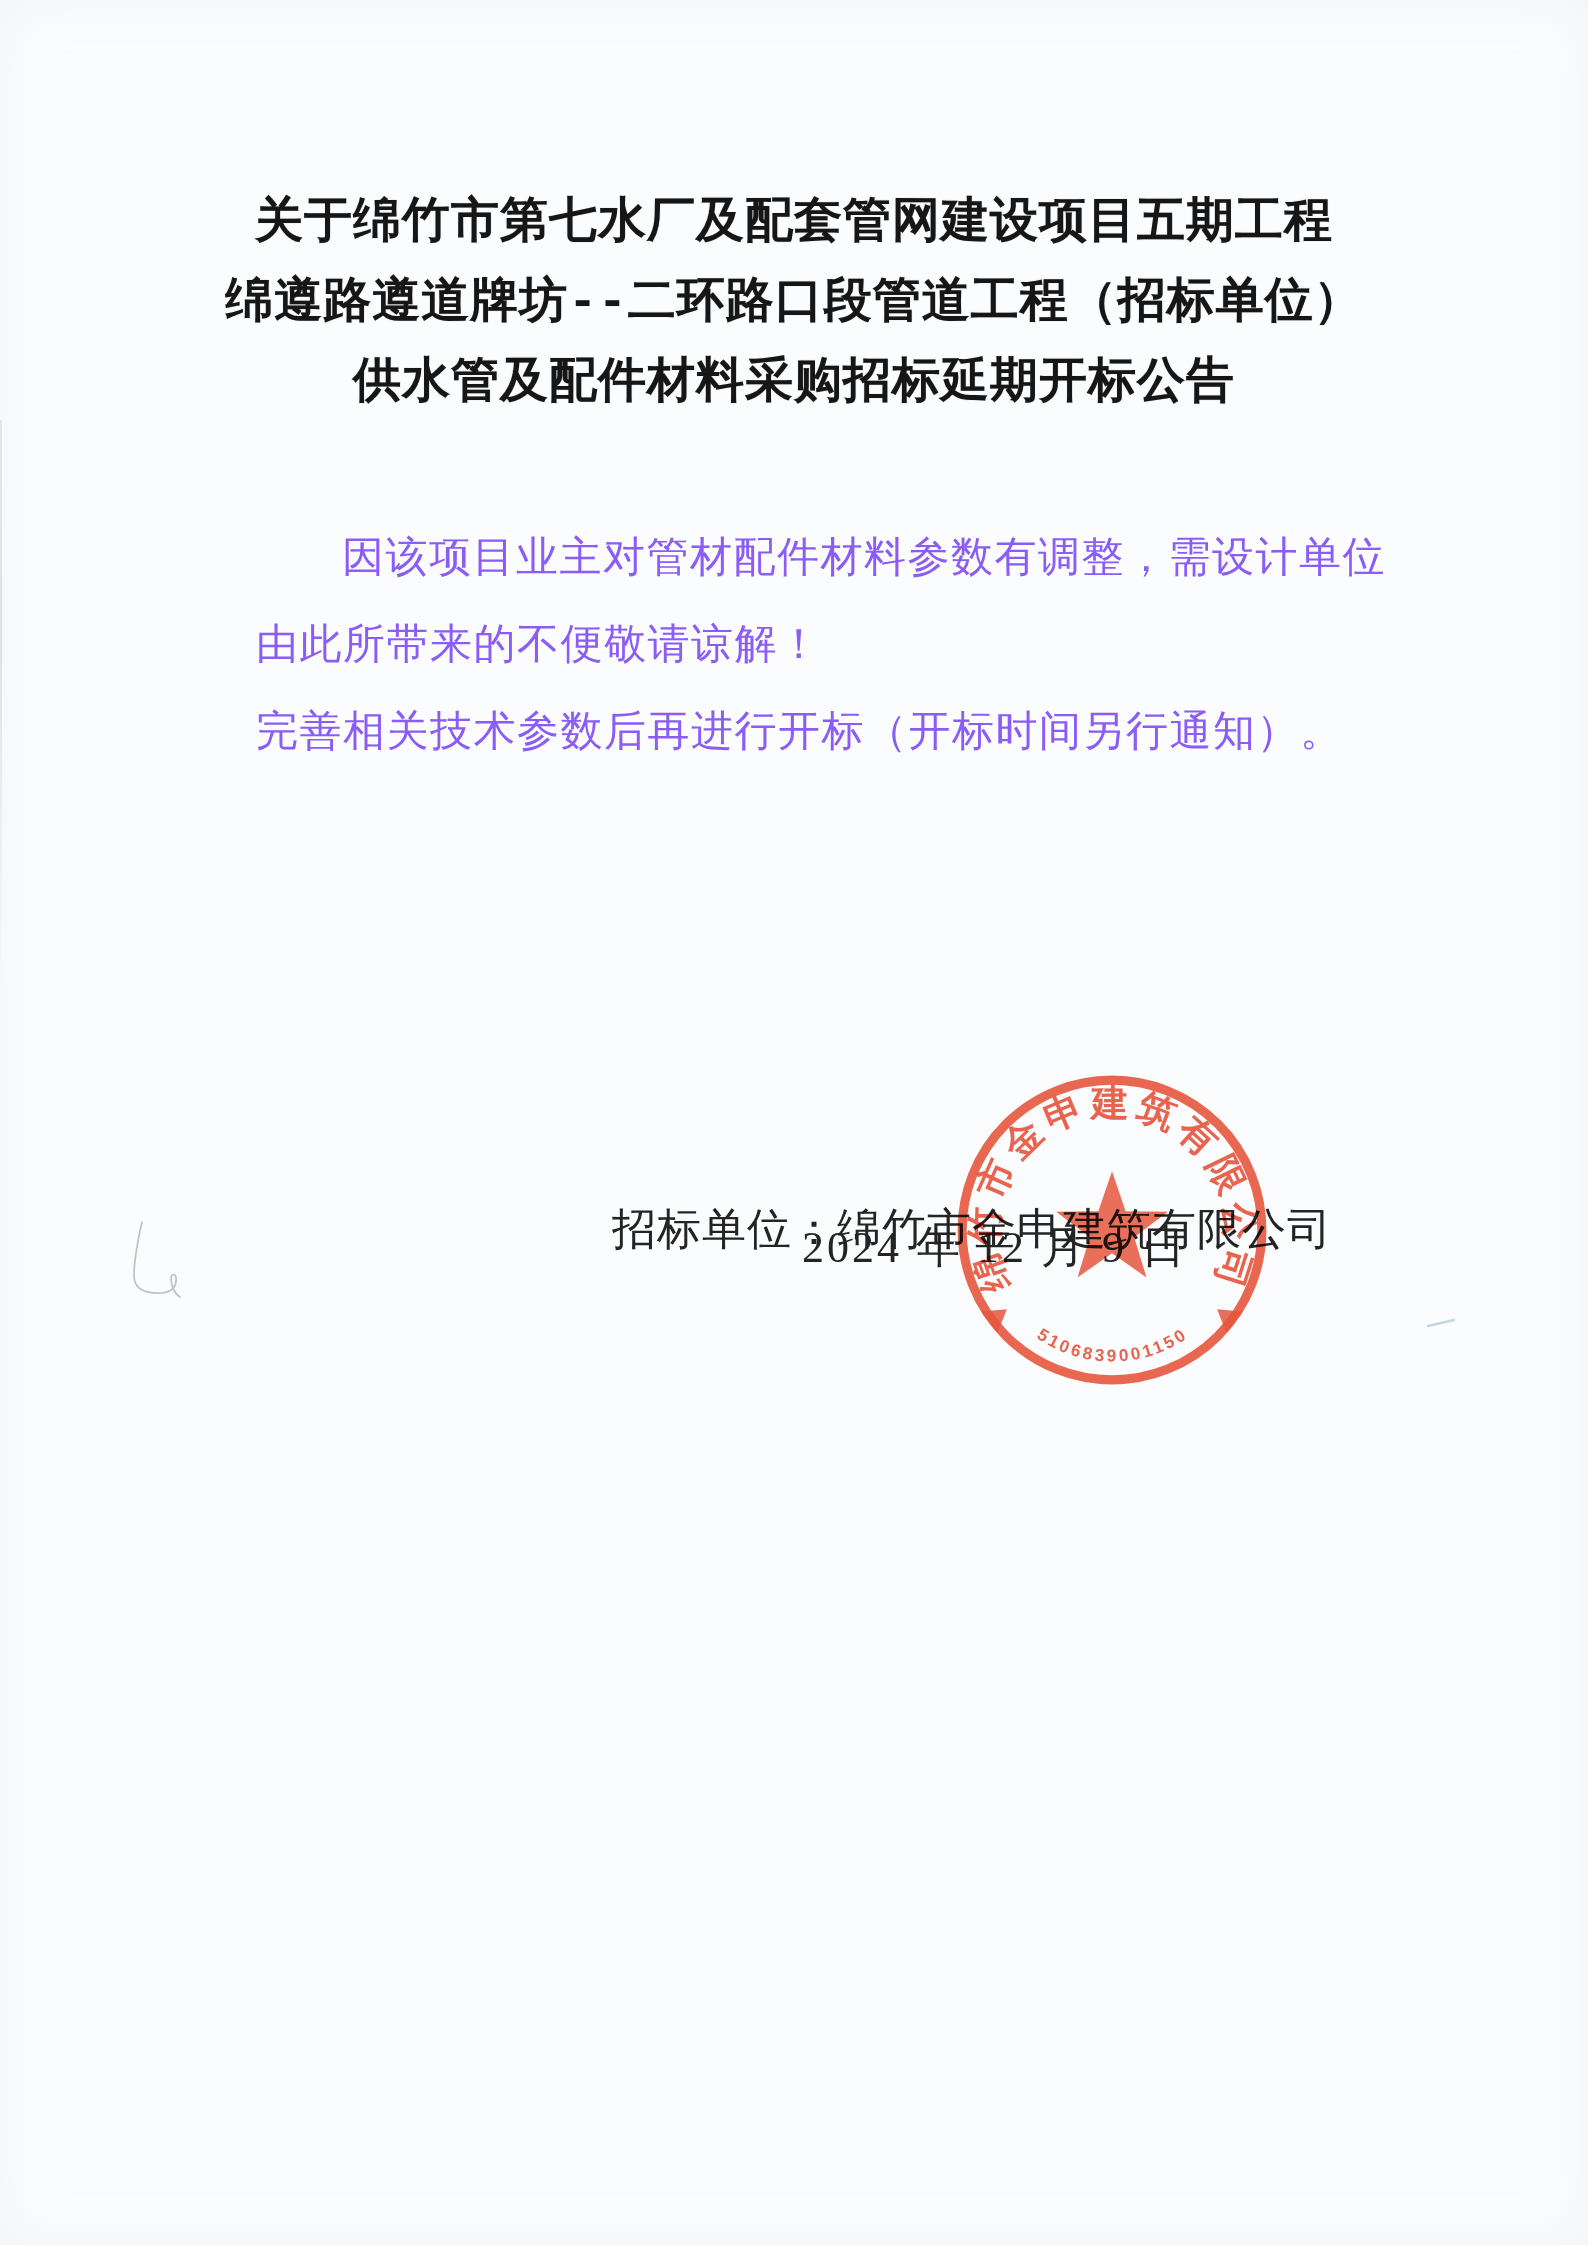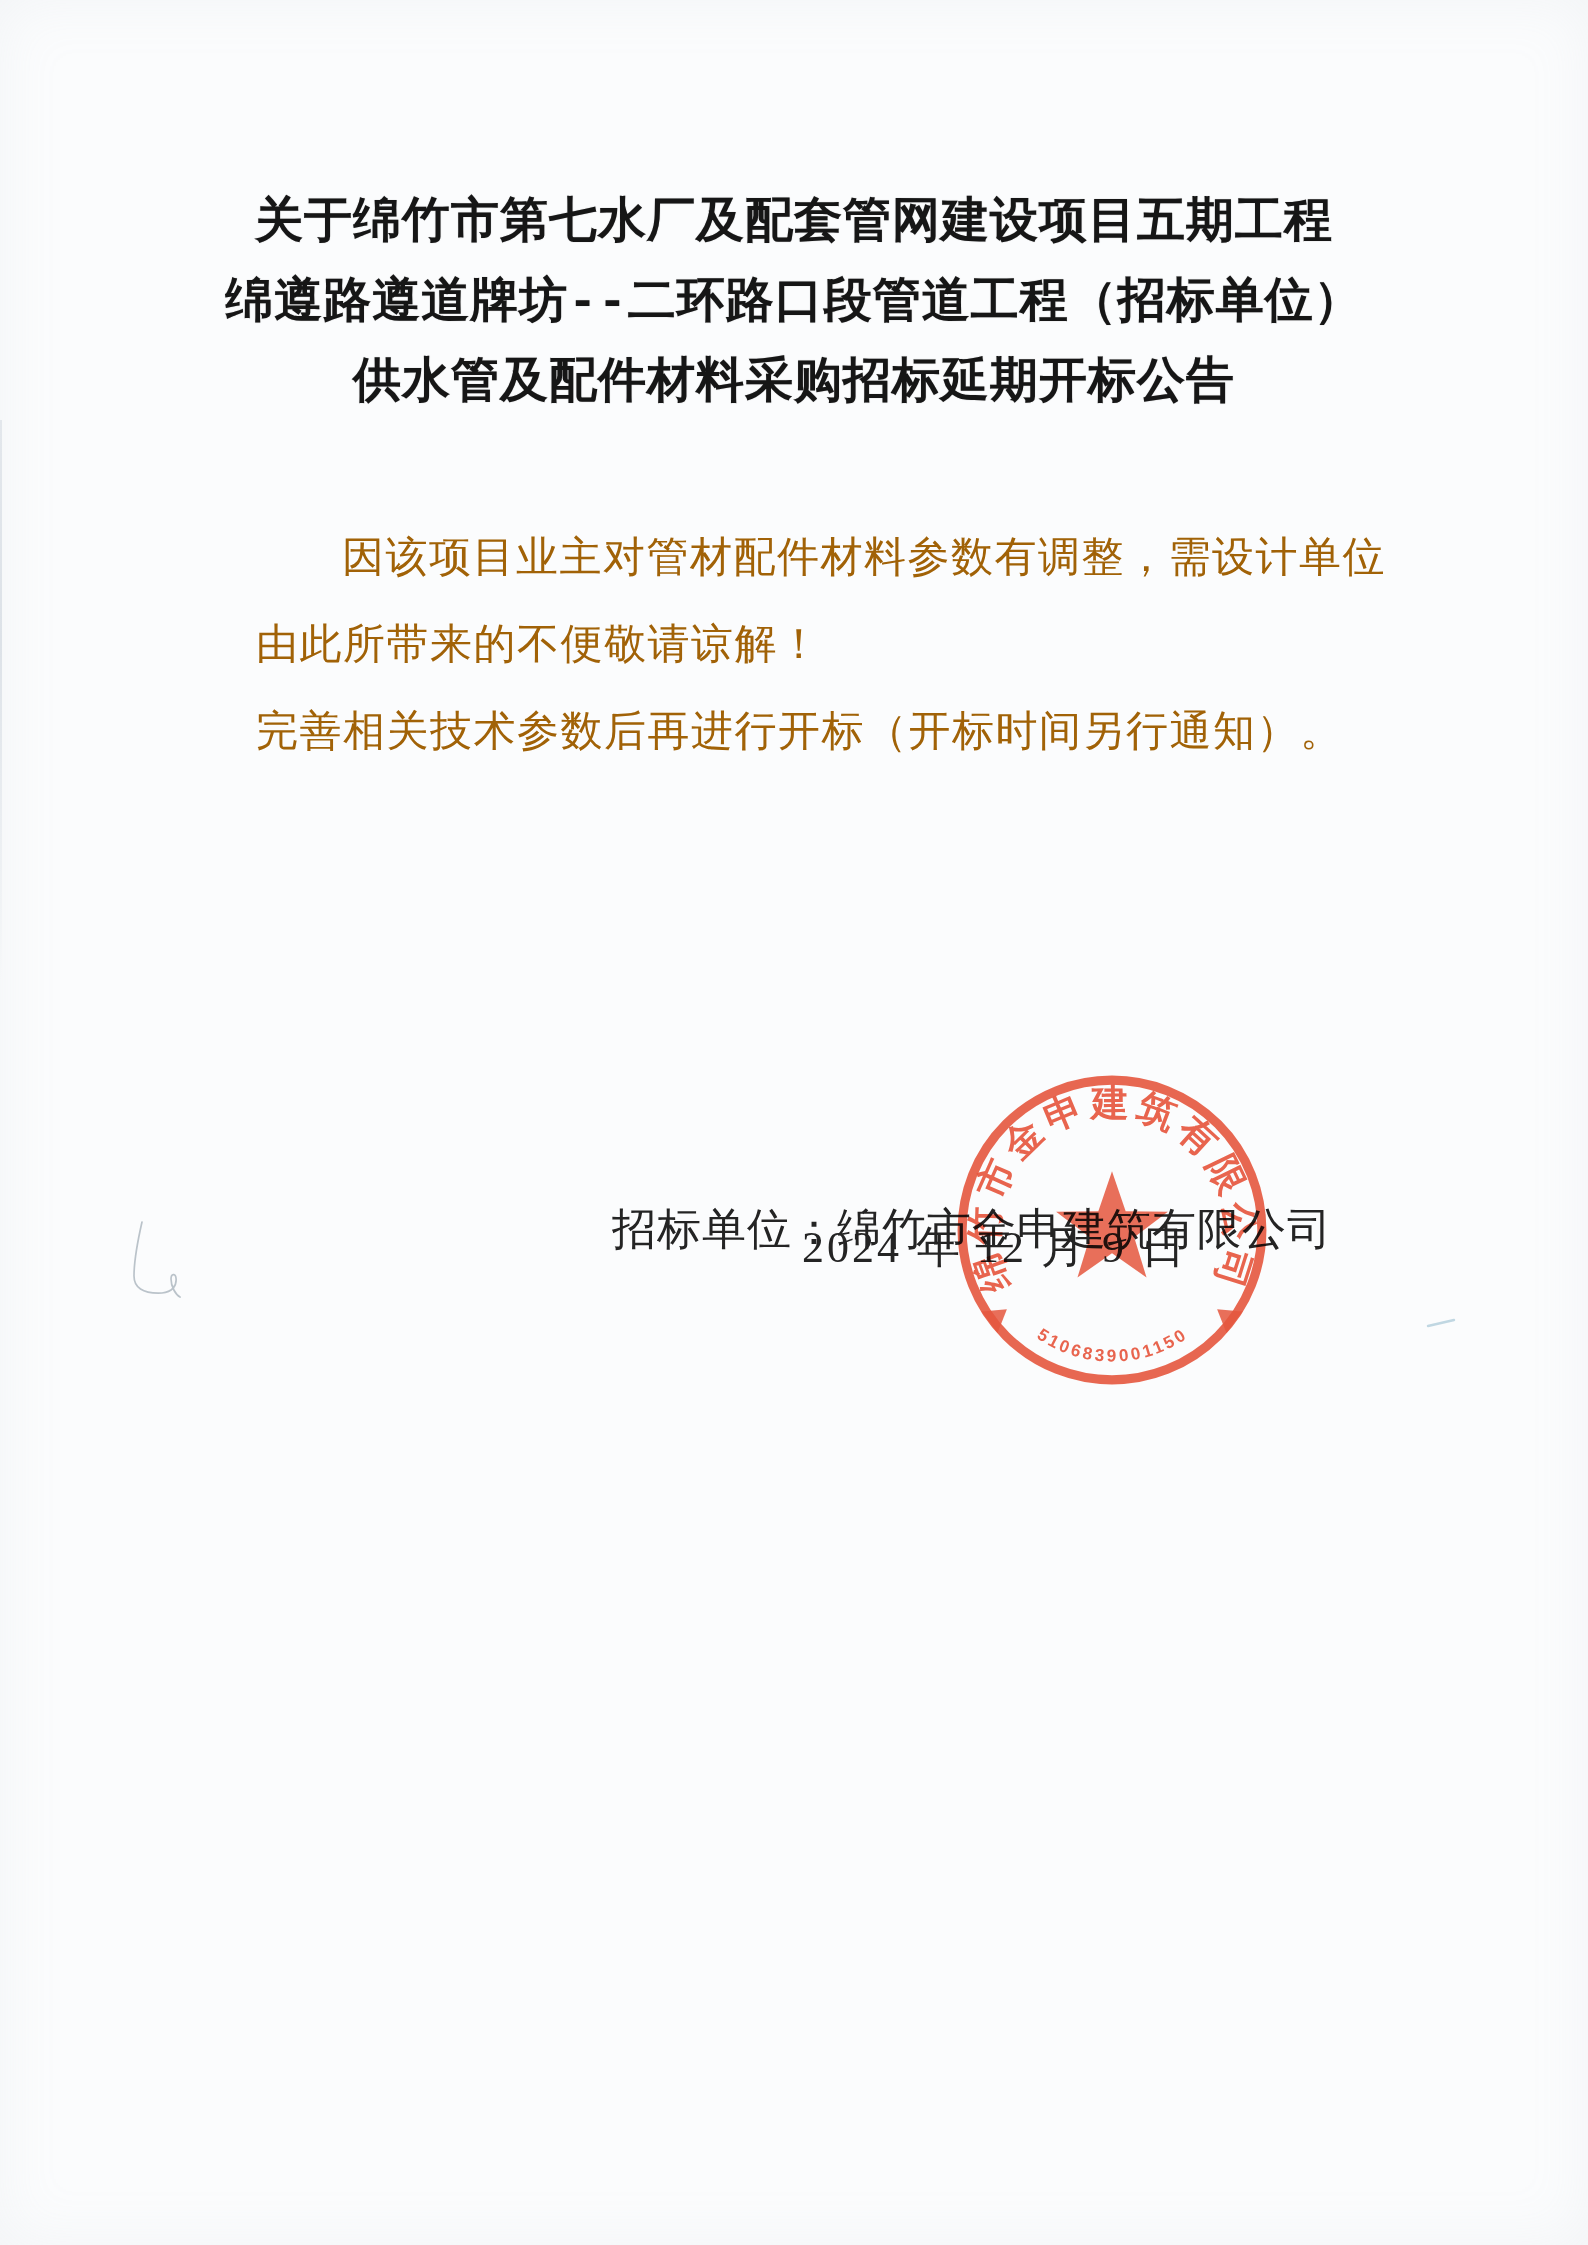--- a/index.html
+++ b/index.html
@@ -23,21 +23,21 @@
     font-family:Liberation Mono, monospace;
     font-weight:bold;
     font-size:48px; line-height:80px;
     color:#161616;
     letter-spacing:1px;
     text-shadow:0 0 1px rgba(0,0,0,.35);
   }
   .body-block{
     position:absolute; top:514px; left:256px; width:1110px;
     font-size:42px; line-height:87px;
-    color:#a16207;
+    color:#8b5cf6;
     letter-spacing:1.5px;
   }
   .body-line{ white-space:nowrap; }
   .body-line.indent{ text-indent:86px; }
   .signature-line{
     position:absolute; top:1200px; left:612px;
     font-size:44px; color:#242424; letter-spacing:1px;
     white-space:nowrap;
   }
   .date-line{

